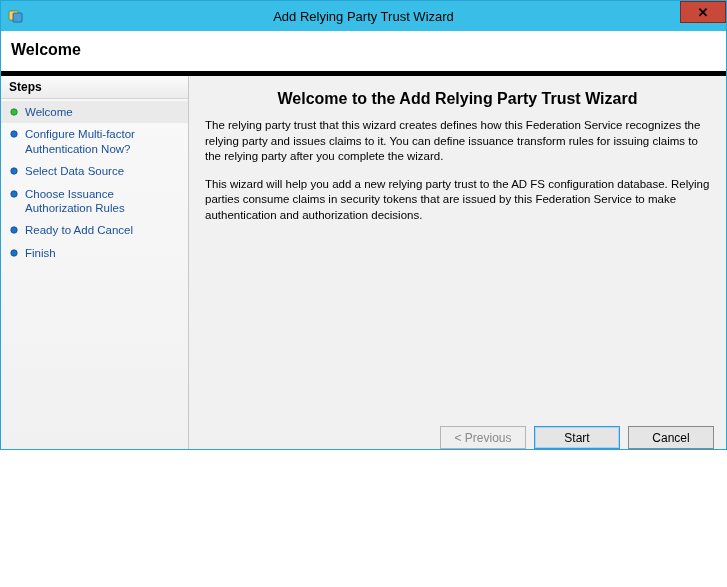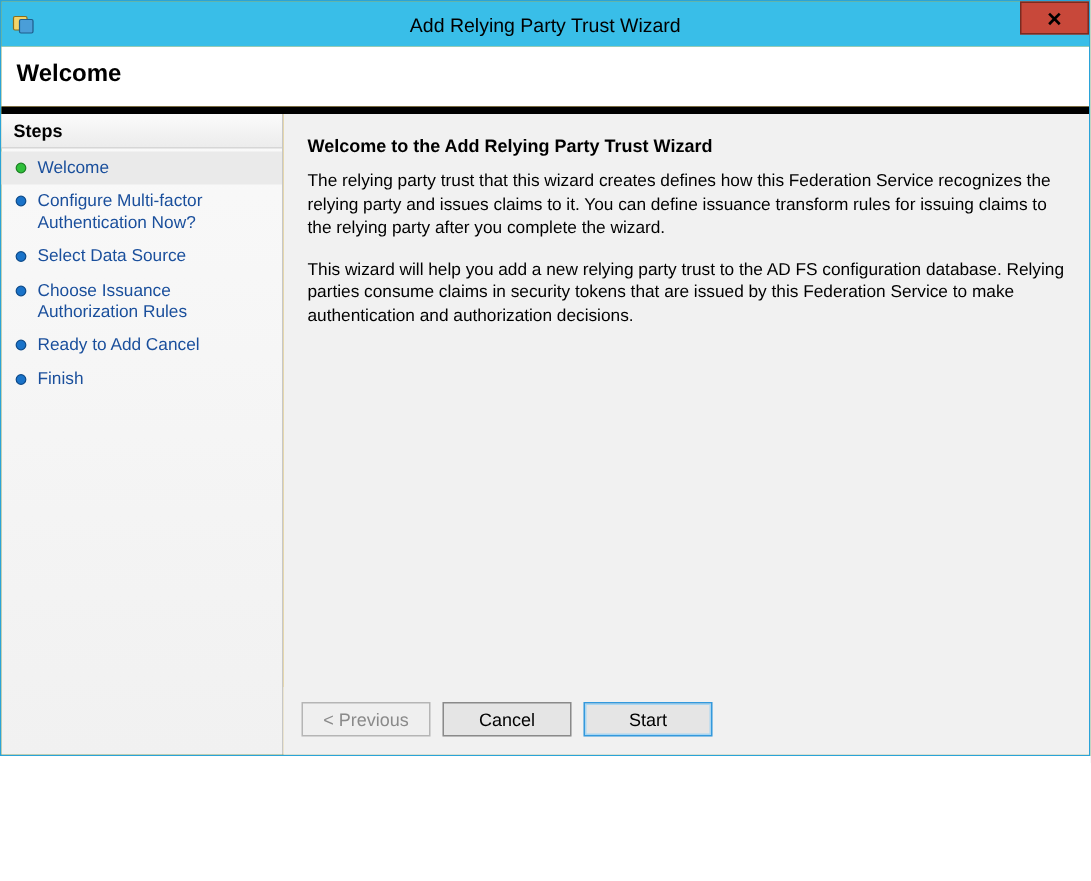--- a/index.html
+++ b/index.html
@@ -6,23 +6,23 @@
     body {
       font-family: "Segoe UI", Tahoma, sans-serif;
       font-size: 12px;
       background: #fff;
       width: 727px;
       height: 587px;
       overflow: hidden;
     }
     .window {
       width: 727px;
-      height: 504px;
+      height: 450px;
       border: 1px solid #2aa3d8;
-      background: #eab308;
+      background: #8b5cf6;
       display: flex;
       flex-direction: column;
     }
     .titlebar {
       height: 30px;
       background: #39bee8;
       display: flex;
       align-items: center;
       position: relative;
       color: #000;
@@ -125,31 +125,33 @@
       min-width: 0;
     }
     .content-inner {
       flex: 1;
       padding: 14px 16px;
       color: #000;
       overflow: auto;
     }
     .content-heading {
       font-weight: bold;
-      font-size: 12px;
+      font-size: 16px;
       margin-bottom: 10px;
+      text-align: center;
     }
     .content-para {
       font-size: 11.5px;
       line-height: 1.35;
       margin-bottom: 12px;
     }
     .footer {
-      padding: 10px 12px 12px 12px;
-      display: flex;
+      padding: 10px 12px 0 12px;
+      display: flex;
+      justify-content: flex-end;
       gap: 8px;
       background: #f1f1f1;
     }
     .btn {
       min-width: 86px;
       height: 23px;
       font-size: 12px;
       font-family: inherit;
       background: #e5e5e5;
       border: 1px solid #8a8a8a;
@@ -253,19 +255,19 @@
     </div>
 
     <div class="content">
       <div class="content-inner">
         <div class="content-heading">Welcome to the Add Relying Party Trust Wizard</div>
         <p class="content-para">The relying party trust that this wizard creates defines how this Federation Service recognizes the relying party and issues claims to it. You can define issuance transform rules for issuing claims to the relying party after you complete the wizard.</p>
         <p class="content-para">This wizard will help you add a new relying party trust to the AD FS configuration database.  Relying parties consume claims in security tokens that are issued by this Federation Service to make authentication and authorization decisions.</p>
       </div>
       <div class="footer">
         <button class="btn" disabled="">&lt; Previous</button>
+        <button class="btn default">Start</button>
         <button class="btn">Cancel</button>
-        <button class="btn default">Start</button>
       </div>
     </div>
 
   </div>
 </div>
 
 </body></html>

